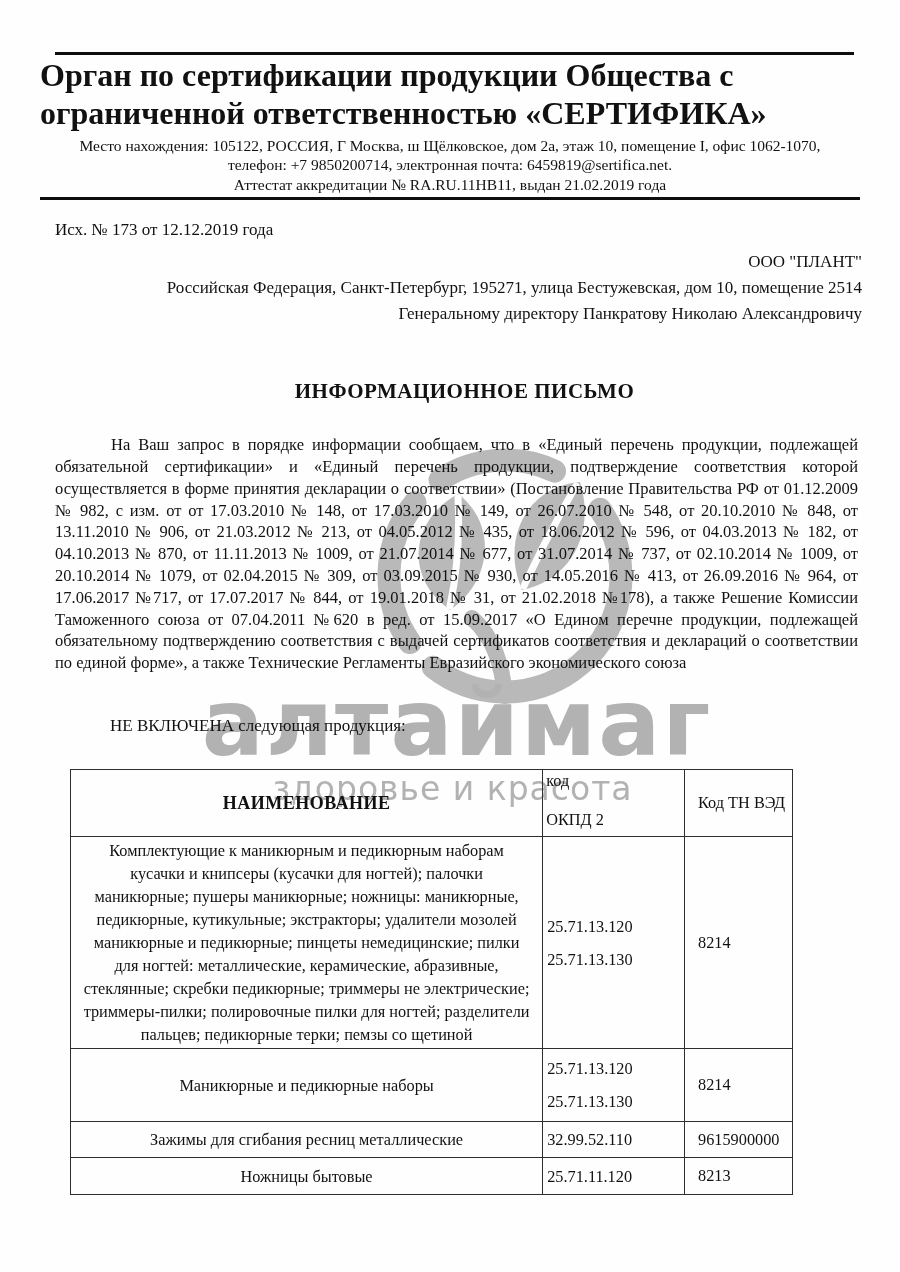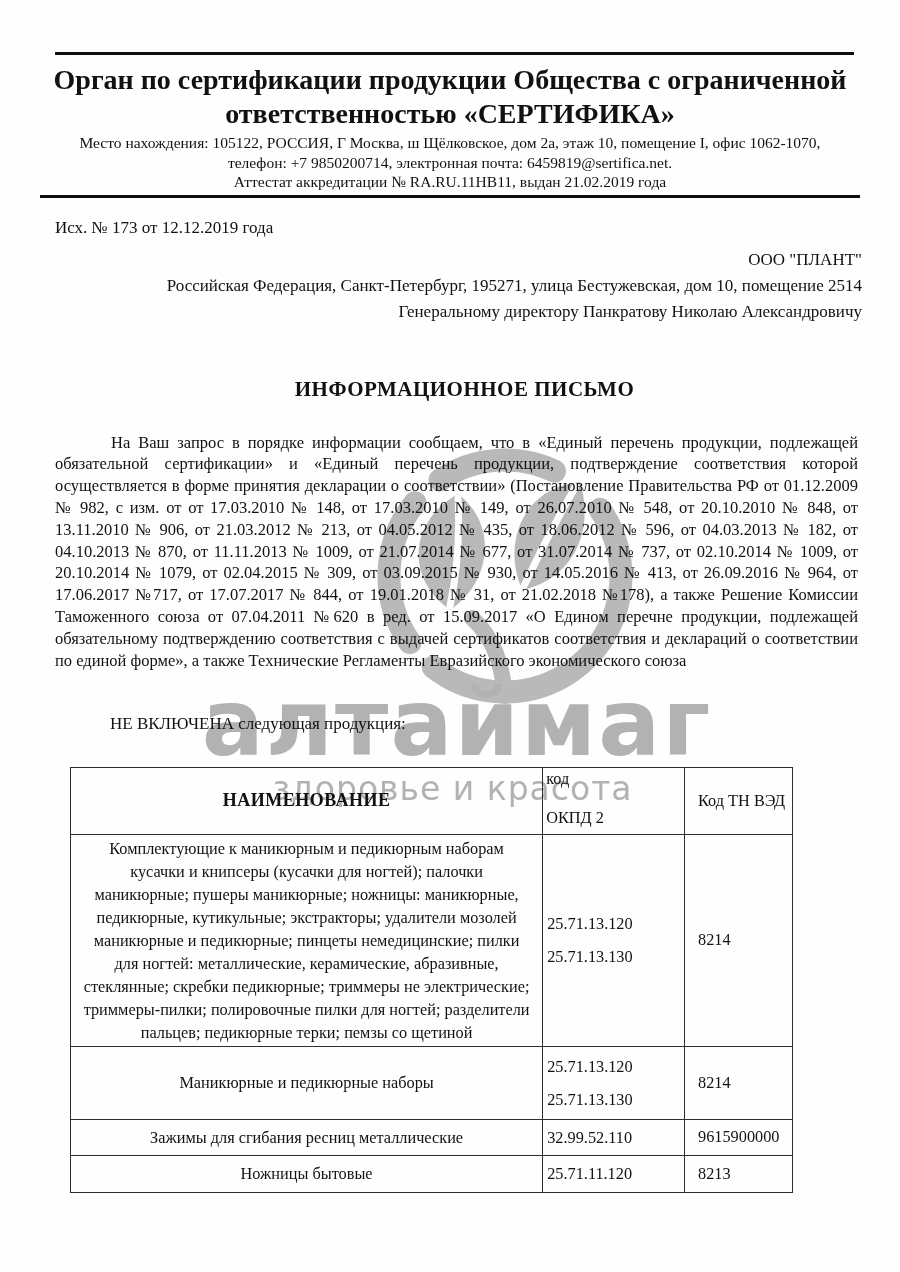--- a/index.html
+++ b/index.html
@@ -31,23 +31,23 @@
     font-weight:normal; font-size:33px; letter-spacing:1px;
     color:#b2b2b2; line-height:1;
   }
 
   
   .content { position:relative; z-index:1; }
 
   .rule-top { margin:52px 46px 0 55px; border-top:3.5px solid #0e0e0e; }
 
   .org-title {
-    margin:8px 40px 0 40px;
-    text-align:center;
-    font-weight:bold; font-size:28px; line-height:1.2;
+    margin:1px 40px 0 40px;
+    text-align:left;
+    font-weight:bold; font-size:32px; line-height:1.2;
   }
   .hdr-addr { text-align:center; font-size:15.5px; line-height:19.5px; margin:3px 30px 0 30px; }
   .hdr-addr div { white-space:nowrap; }
 
   .rule-double {
     margin:3px 40px 0 40px; height:3px;
     border-top:2.5px solid #0e0e0e;
     border-bottom:1.5px solid #0e0e0e;
   }
 

